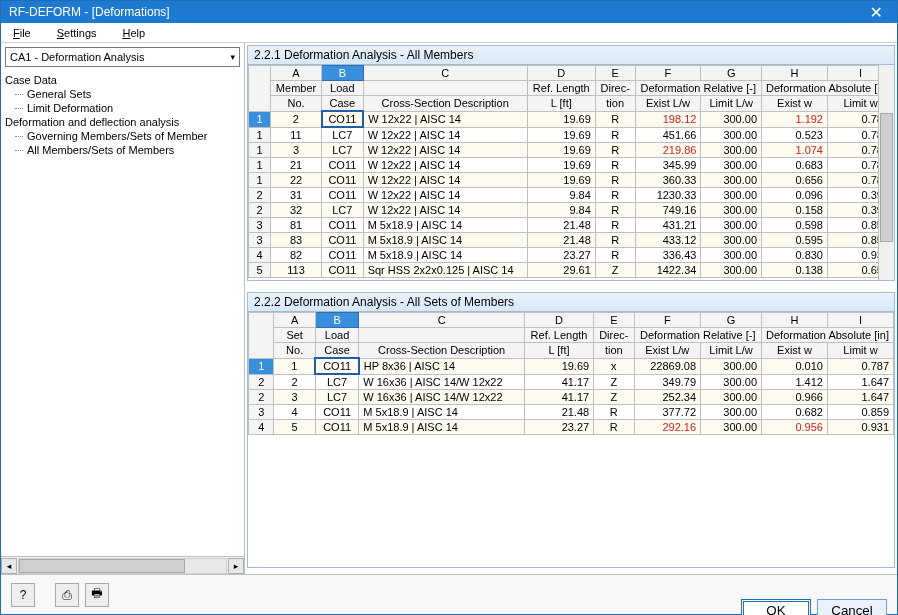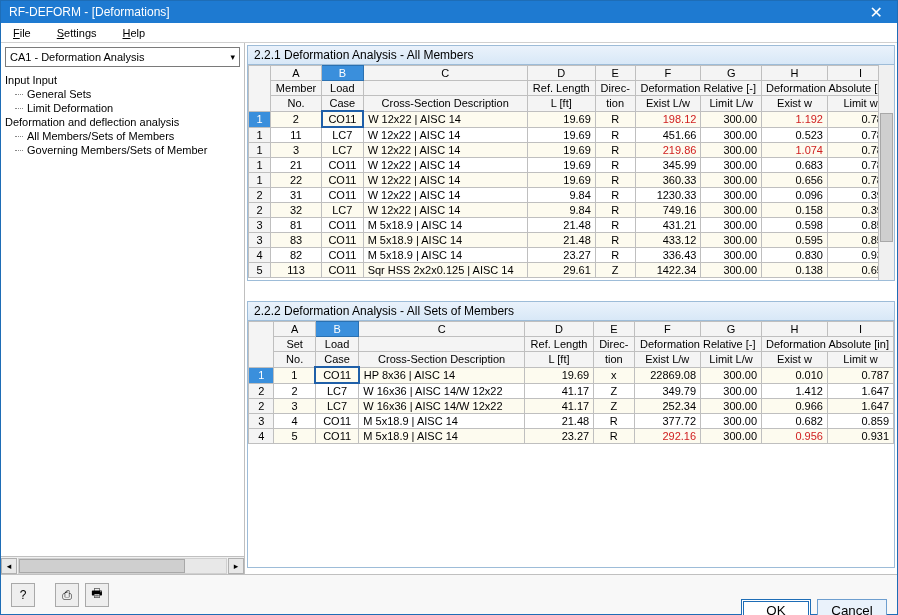--- a/index.html
+++ b/index.html
@@ -62,26 +62,26 @@
     <span class="menuitem"><span class="underline">S</span>ettings</span>
     <span class="menuitem"><span class="underline">H</span>elp</span>
   </div>
   <div class="body">
     <div class="sidebar">
       <div class="combo">
         <span>CA1 - Deformation Analysis</span>
         <span class="chev">▾</span>
       </div>
       <div class="tree">
-        <div class="tree-item root">Input Input</div>
+        <div class="tree-item root">Case Data</div>
         <div class="tree-item indent">General Sets</div>
         <div class="tree-item indent">Limit Deformation</div>
         <div class="tree-item root">Deformation and deflection analysis</div>
+        <div class="tree-item indent">Governing Members/Sets of Member</div>
         <div class="tree-item indent">All Members/Sets of Members</div>
-        <div class="tree-item indent">Governing Members/Sets of Member</div>
       </div>
       <div class="hscroll">
         <div class="arrow">◂</div>
         <div class="track">
             <div class="thumb"></div>
           </div>
         <div class="arrow">▸</div>
       </div>
     </div>
 
@@ -256,21 +256,21 @@
       <td class="data num ">0.138</td>
       <td class="data num">0.656</td>
     </tr>
             </tbody>
           </table>
         <div class="table-scroll">
             <div class="thumb"></div>
           </div>
       </div>
 
-      <div class="panel-title" style="margin-top:20px;">2.2.2 Deformation Analysis - All Sets of Members</div>
+      <div class="panel-title" style="margin-top:11px;">2.2.2 Deformation Analysis - All Sets of Members</div>
       <div class="table-wrap table2-area">
         <table class="grid" id="tbl2">
             <thead>
   <tr>
     <th class="collabel" rowspan="3" style="width:34px"> </th>
     <th class="collabel" style="width:54px">A</th>
     <th class="collabel sel" style="width:48px">B</th>
     <th class="collabel" style="width:180px">C</th>
     <th class="collabel" style="width:72px">D</th>
     <th class="collabel" style="width:42px">E</th>

